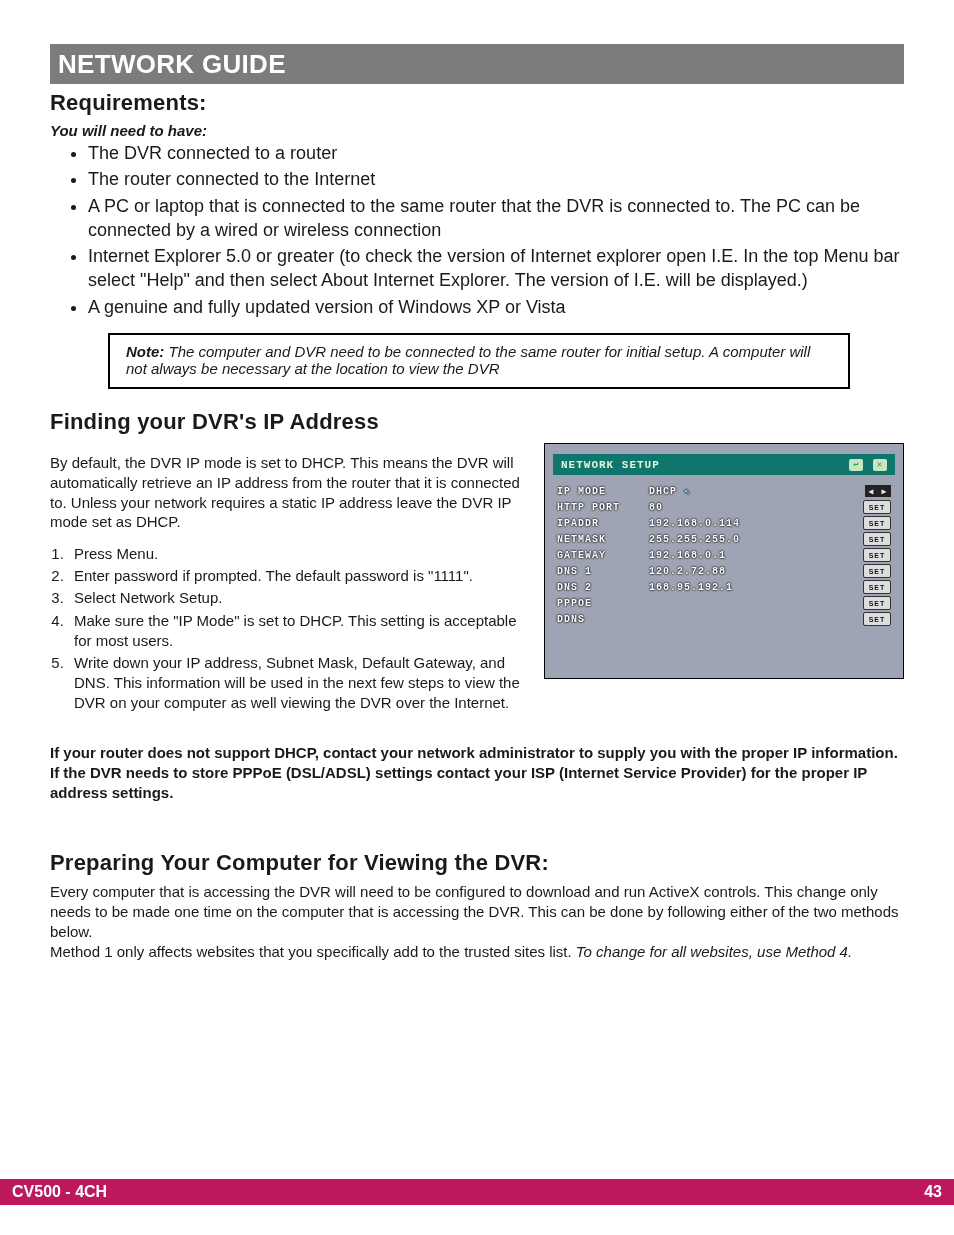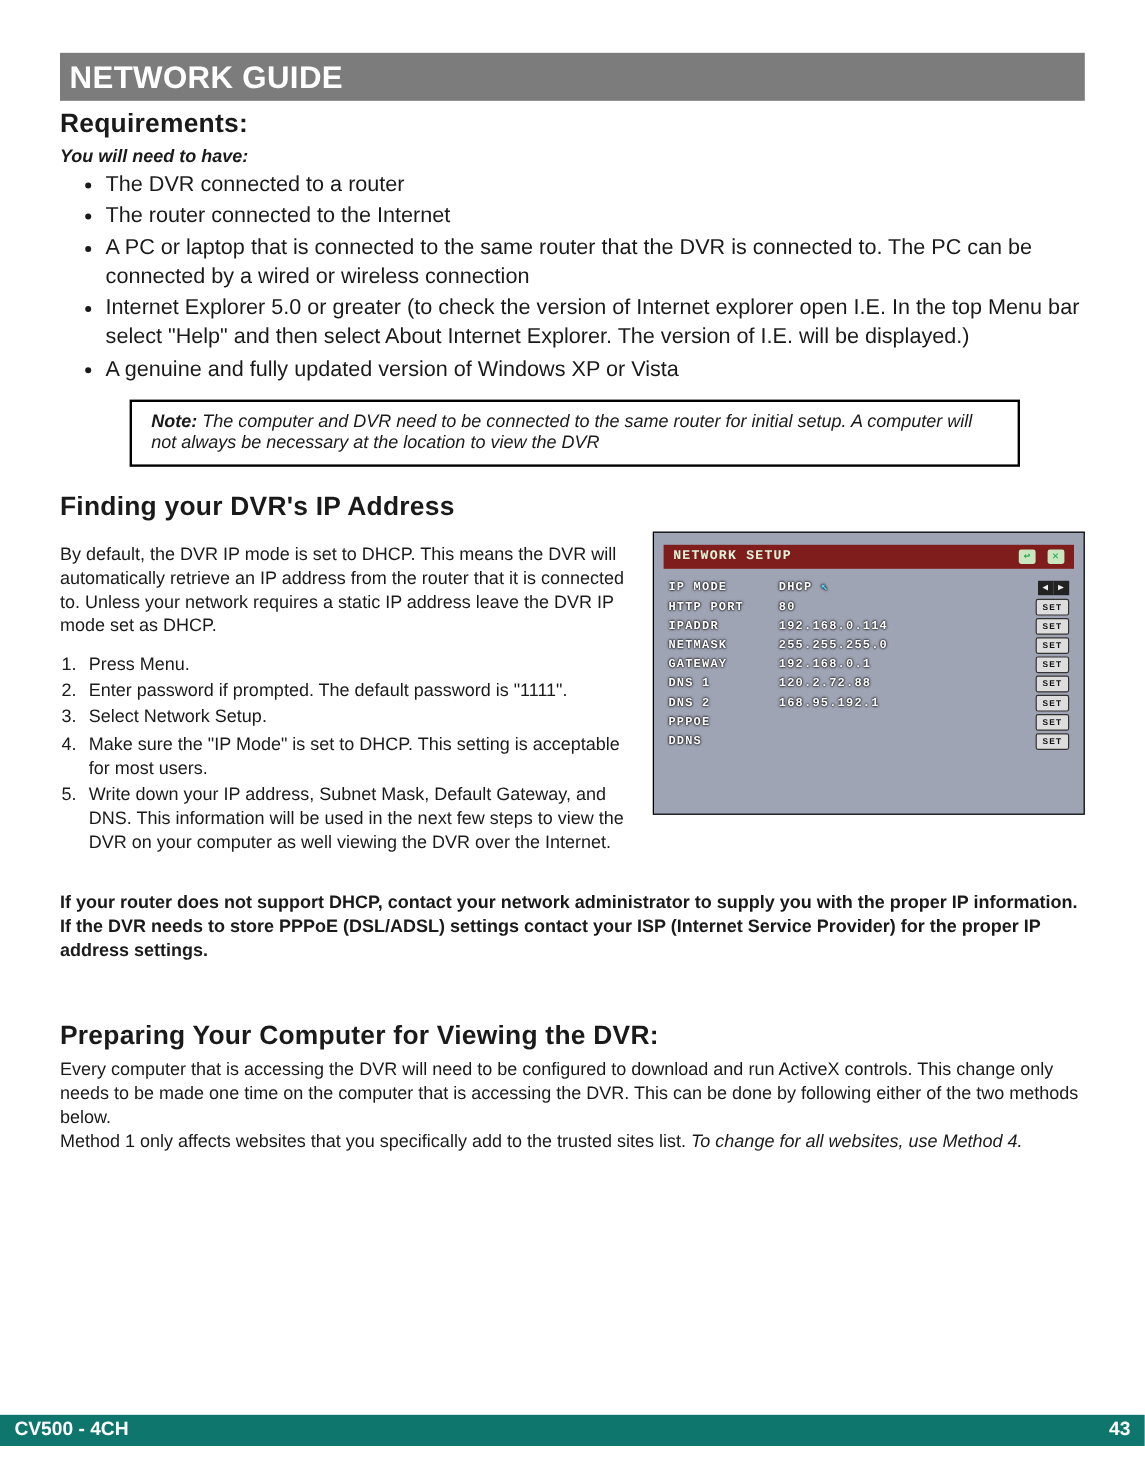--- a/index.html
+++ b/index.html
@@ -16,32 +16,32 @@
   .para{font-size:15px;line-height:1.32;margin:12px 0 12px}
   ol.steps{margin:0 0 12px 18px;padding:0;font-size:15px;line-height:1.34}
   ol.steps li{margin:2px 0;padding-left:6px}
   .bold{font-weight:800;font-size:15px;line-height:1.32}
   .wide{max-width:100%}
   .pline{font-size:15px;line-height:1.33;margin:0}
   .pline .ital{font-style:italic}
   
   .shot{width:360px;height:236px;background:#9fa4b4;border:1px solid #000;position:relative;padding:10px 8px 14px;box-sizing:border-box;margin-top:2px}
   .shot-inner{position:relative;height:100%}
-  .shot-title{background:#7f1d1d;color:#dff4d8;font-family:"Courier New",monospace;font-weight:700;font-size:11px;letter-spacing:1px;padding:4px 8px;display:flex;justify-content:space-between;align-items:center}
+  .shot-title{background:#0f766e;color:#dff4d8;font-family:"Courier New",monospace;font-weight:700;font-size:11px;letter-spacing:1px;padding:4px 8px;display:flex;justify-content:space-between;align-items:center}
   .title-icons span{display:inline-block;width:14px;height:12px;background:#c9e6c0;margin-left:2px;border-radius:2px;text-align:center;line-height:12px;font-size:9px;color:#2a5}
   .rows{margin-top:8px;padding:0 4px;font-family:"Courier New",monospace;font-size:10px;color:#fff;font-weight:700;letter-spacing:1px}
   .row{display:flex;align-items:center;gap:4px;height:16px}
   .row .lbl{width:88px;text-shadow:0 0 2px #000,0 0 2px #000}
   .row .val{flex:1;text-shadow:0 0 2px #000,0 0 2px #000}
   .setbtn{width:26px;height:12px;background:#ddd;border:1px solid #333;border-radius:2px;font-size:7px;font-weight:800;color:#111;display:flex;align-items:center;justify-content:center;font-family:Arial}
   .arrows{width:26px;height:12px;display:flex;gap:0}
   .arrows span{flex:1;background:#222;color:#eee;font-size:8px;display:flex;align-items:center;justify-content:center}
   .cursor{color:#57d9ff}
   
-  .footer{position:absolute;left:0;right:0;bottom:30px;background:#0f766e;color:#fff;display:flex;justify-content:space-between;align-items:center;padding:4px 12px;font-weight:800;font-size:16px}
+  .footer{position:absolute;left:0;right:0;bottom:30px;background:#be185d;color:#fff;display:flex;justify-content:space-between;align-items:center;padding:4px 12px;font-weight:800;font-size:16px}
 </style>
 </head>
 <body>
 
 <div class="page">
 
   <div class="header-bar">NETWORK GUIDE</div>
 
   <h2>Requirements:</h2>
   <div class="need">You will need to have:</div>

